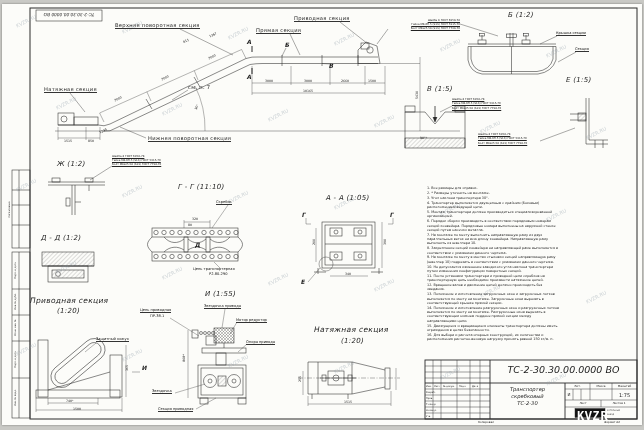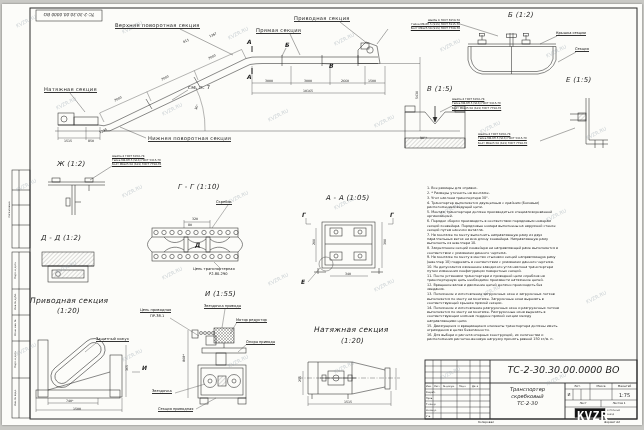--- a/index.html
+++ b/index.html
@@ -459,21 +459,21 @@
   <span class="t fast" style="left:478px;top:140.6px;">Болт М8х25.58 (S13) ГОСТ 7798-70</span>
 
   <span class="t ttl" style="left:508px;top:11px;">Б (1:2)</span>
   <span class="t tb u" style="left:556px;top:31px;font-size:3.6px;">Крышка секции</span>
   <span class="t tb u" style="left:575px;top:47px;font-size:3.6px;">Секция</span>
   <span class="t ttl" style="left:566px;top:76px;">Е (1:5)</span>
   <span class="t ttl" style="left:427px;top:85px;">В (1:5)</span>
   <span class="t dim" style="left:420px;top:136px;">90°*</span>
   <span class="t ttl" style="left:57px;top:160px;">Ж (1:2)</span>
 
-  <span class="t ttl" style="left:178px;top:183px;">Г - Г (1:10)</span>
+  <span class="t ttl" style="left:178px;top:183px;">Г - Г (11:10)</span>
   <span class="t tb u" style="left:216px;top:200px;font-size:3.6px;">Скребок</span>
   <span class="t dim" style="left:192px;top:217px;">320</span>
   <span class="t dim" style="left:188px;top:223px;">80</span>
   <span class="t letter" style="left:195px;top:241px;">Д</span>
   <span class="t tb" style="left:193px;top:267px;font-size:3.6px;">Цепь транспортерная</span>
   <span class="t tb" style="left:209px;top:272px;font-size:3.6px;">Р2-80-290</span>
 
   <span class="t ttl" style="left:41px;top:234px;">Д - Д (1:2)</span>
 
   <span class="t ttl" style="left:326px;top:194px;">А - А (1:05)</span>

